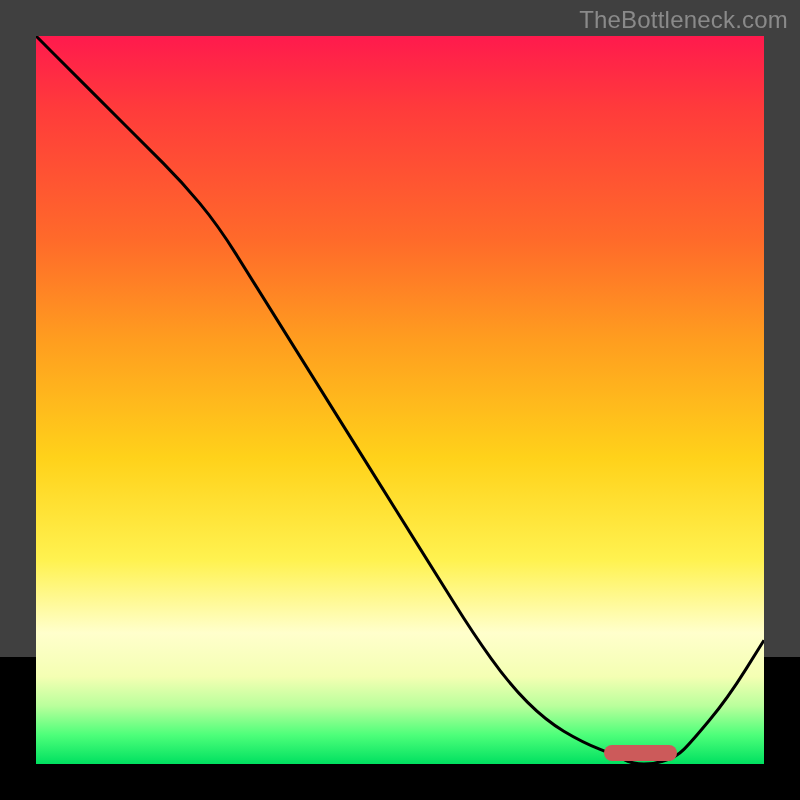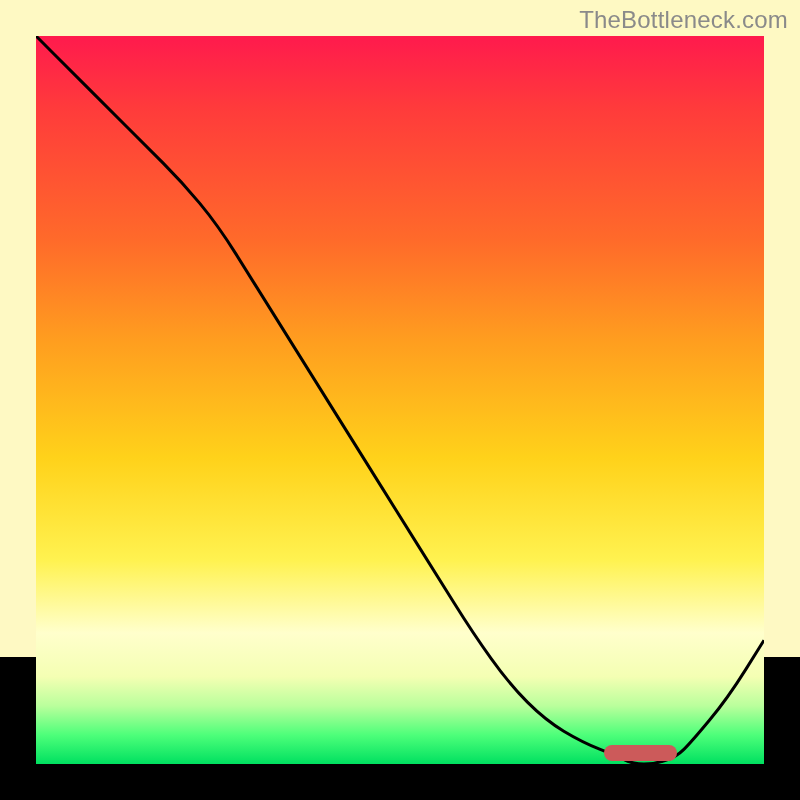--- a/index.html
+++ b/index.html
@@ -10,21 +10,21 @@
     background: #000;
     overflow: hidden;
     font-family: Arial, Helvetica, sans-serif;
   }
   .frame {
     position: absolute;
     left: 0;
     top: 0;
     width: 800px;
     height: 657px;
-    background: #fef9c3;
+    background: #404040;
   }
   .plot {
     position: absolute;
     left: 36px;
     top: 36px;
     width: 728px;
     height: 728px;
     
     background: linear-gradient(
       to bottom,

